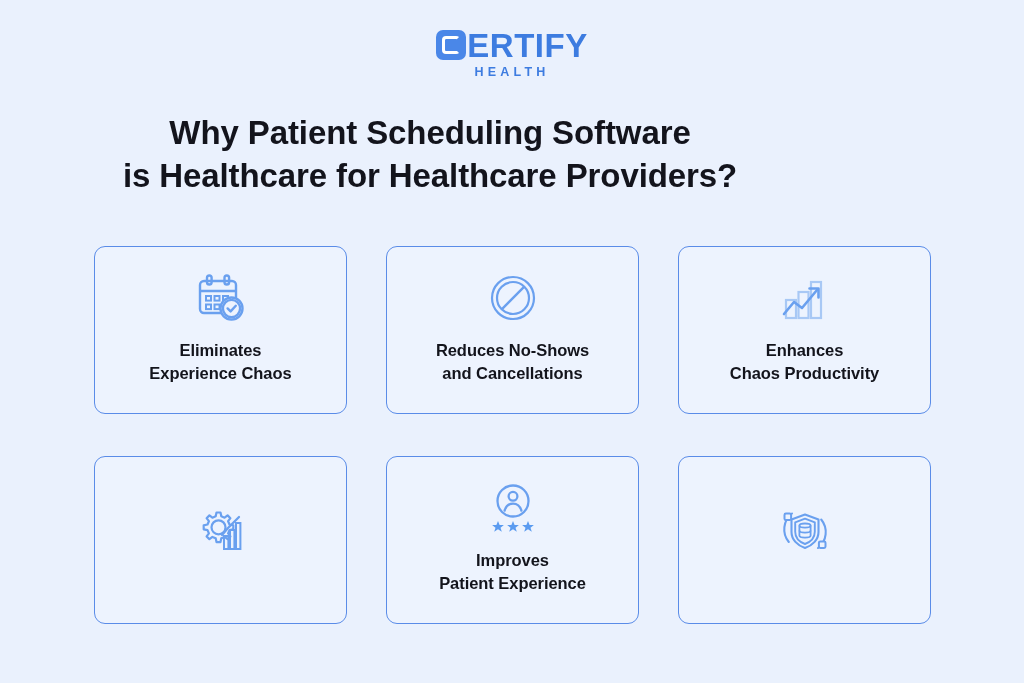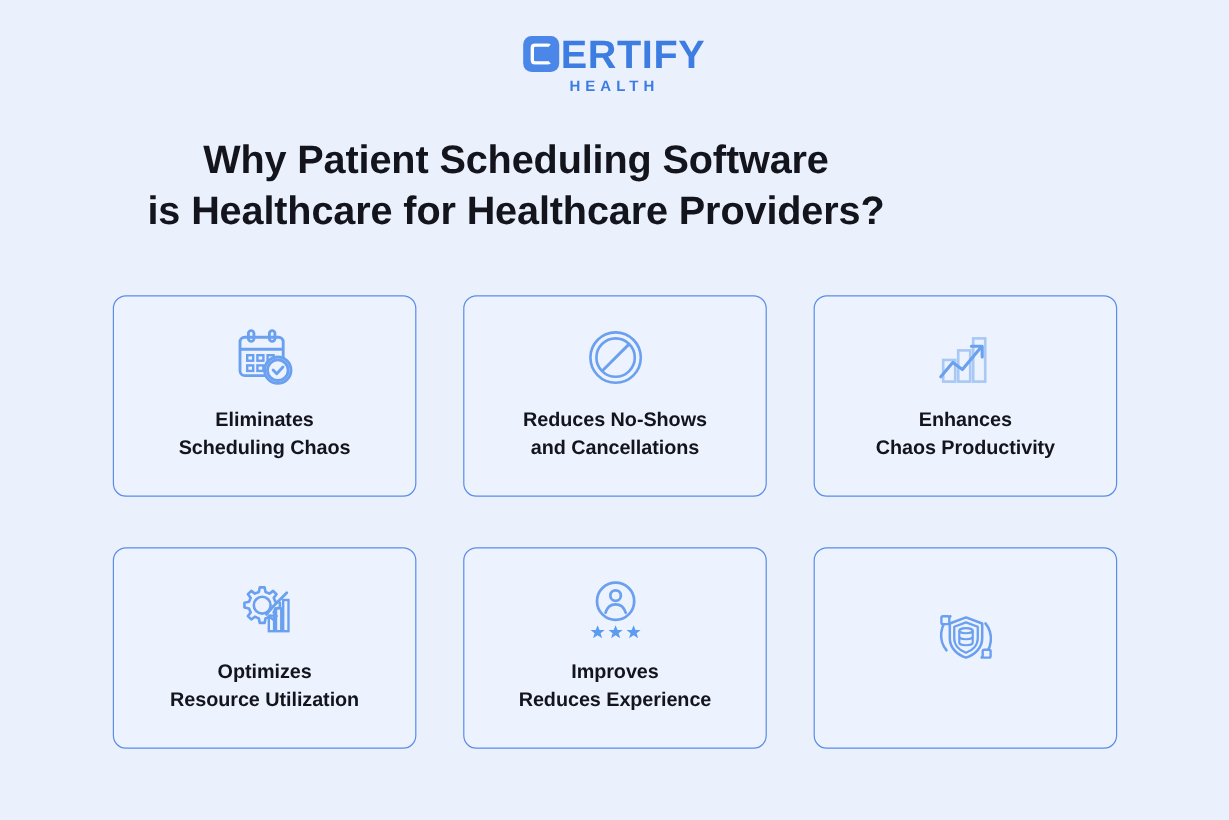--- a/index.html
+++ b/index.html
@@ -164,21 +164,21 @@
           <rect x="19.5" y="23" width="5" height="4.6" stroke-width="2"></rect>
           <rect x="28" y="23" width="5" height="4.6" stroke-width="2"></rect>
           <rect x="11" y="31.5" width="5" height="4.6" stroke-width="2"></rect>
           <rect x="19.5" y="31.5" width="5" height="4.6" stroke-width="2"></rect>
           <circle cx="36.5" cy="35.5" r="11" fill="#edf3fe"></circle>
           <circle cx="36.5" cy="35.5" r="8.6"></circle>
           <polyline points="32.6,35.4 35.6,38.4 40.8,32.8" stroke-width="2.4" stroke-linecap="round" stroke-linejoin="round"></polyline>
         </svg>
       </div>
       <div class="card-label">Eliminates
-Scheduling Chaos</div>
+Experience Chaos</div>
     </div>
 
     <div class="card">
       <div class="card-icon">
         <svg width="50" height="50" viewBox="0 0 50 50" fill="none" stroke="#6aa0ef">
           <circle cx="25" cy="25" r="21" stroke-width="2.2"></circle>
           <circle cx="25" cy="25" r="16" stroke-width="2.2"></circle>
           <line x1="14.2" y1="35.8" x2="35.8" y2="14.2" stroke-width="2.4" stroke-linecap="round"></line>
         </svg>
       </div>
@@ -204,39 +204,37 @@
       <div class="card-icon">
         <svg width="52" height="50" viewBox="0 0 52 50" fill="none" stroke="#6aa0ef" stroke-width="2.2">
           <path d="M21.5 6.5 L25.5 6.5 L26.3 10.3 L29.6 11.7 L32.6 9.4 L35.4 12.2 L33.1 15.2 L34.5 18.5 L38.3 19.3 L38.3 23.3 L34.5 24.1 L33.1 27.4 L35.4 30.4 L32.6 33.2 L29.6 30.9 L26.3 32.3 L25.5 36.1 L21.5 36.1 L20.7 32.3 L17.4 30.9 L14.4 33.2 L11.6 30.4 L13.9 27.4 L12.5 24.1 L8.7 23.3 L8.7 19.3 L12.5 18.5 L13.9 15.2 L11.6 12.2 L14.4 9.4 L17.4 11.7 L20.7 10.3 Z" stroke-linejoin="round"></path>
           <circle cx="23.5" cy="21.3" r="7"></circle>
           <rect x="29" y="30" width="4.4" height="13" stroke-width="2"></rect>
           <rect x="35" y="24" width="4.4" height="19" stroke-width="2"></rect>
           <rect x="41" y="17" width="4.4" height="26" stroke-width="2"></rect>
           <polyline points="27,29 33,22 38,17 44,11" stroke-width="2.3" stroke-linecap="round" stroke-linejoin="round"></polyline>
         </svg>
       </div>
-      <div class="card-label">Optimizes
-Resource Utilization</div>
     </div>
 
     <div class="card">
       <div class="card-icon">
         <svg width="52" height="52" viewBox="0 0 52 52" fill="none">
           <circle cx="26" cy="19" r="15.5" stroke="#6aa0ef" stroke-width="2.3"></circle>
           <circle cx="26" cy="14.3" r="4.4" stroke="#6aa0ef" stroke-width="2.3"></circle>
           <path d="M17.6 28.6 C19 23.8 22.2 21.6 26 21.6 C29.8 21.6 33 23.8 34.4 28.6" stroke="#6aa0ef" stroke-width="2.3" stroke-linecap="round"></path>
           <g fill="#5b9bf0">
             <polygon points="11,39 12.6,43 16.9,43 13.5,45.7 14.8,49.8 11,47.3 7.2,49.8 8.5,45.7 5.1,43 9.4,43"></polygon>
             <polygon points="26,39 27.6,43 31.9,43 28.5,45.7 29.8,49.8 26,47.3 22.2,49.8 23.5,45.7 20.1,43 24.4,43"></polygon>
             <polygon points="41,39 42.6,43 46.9,43 43.5,45.7 44.8,49.8 41,47.3 37.2,49.8 38.5,45.7 35.1,43 39.4,43"></polygon>
           </g>
         </svg>
       </div>
       <div class="card-label">Improves
-Reduces Experience</div>
+Patient Experience</div>
     </div>
 
     <div class="card">
       <div class="card-icon">
         <svg width="52" height="50" viewBox="0 0 52 50" fill="none" stroke="#6aa0ef" stroke-width="2.1">
           <path d="M13 7.5 A20 20 0 0 0 9.8 36" stroke-linecap="round"></path>
           <path d="M39 42 A20 20 0 0 0 42.2 13.5" stroke-linecap="round"></path>
           <path d="M26 8.5 L39.5 13.6 L39.5 26 C39.5 33.6 33.6 39.5 26 42 C18.4 39.5 12.5 33.6 12.5 26 L12.5 13.6 Z" stroke-linejoin="round"></path>
           <path d="M26 12.6 L35.8 16.3 L35.8 25.8 C35.8 31.6 31.5 36 26 38 C20.5 36 16.2 31.6 16.2 25.8 L16.2 16.3 Z" stroke-linejoin="round" stroke-width="1.9"></path>
           <ellipse cx="26" cy="19.6" rx="5.6" ry="2.1" stroke-width="1.8"></ellipse>

